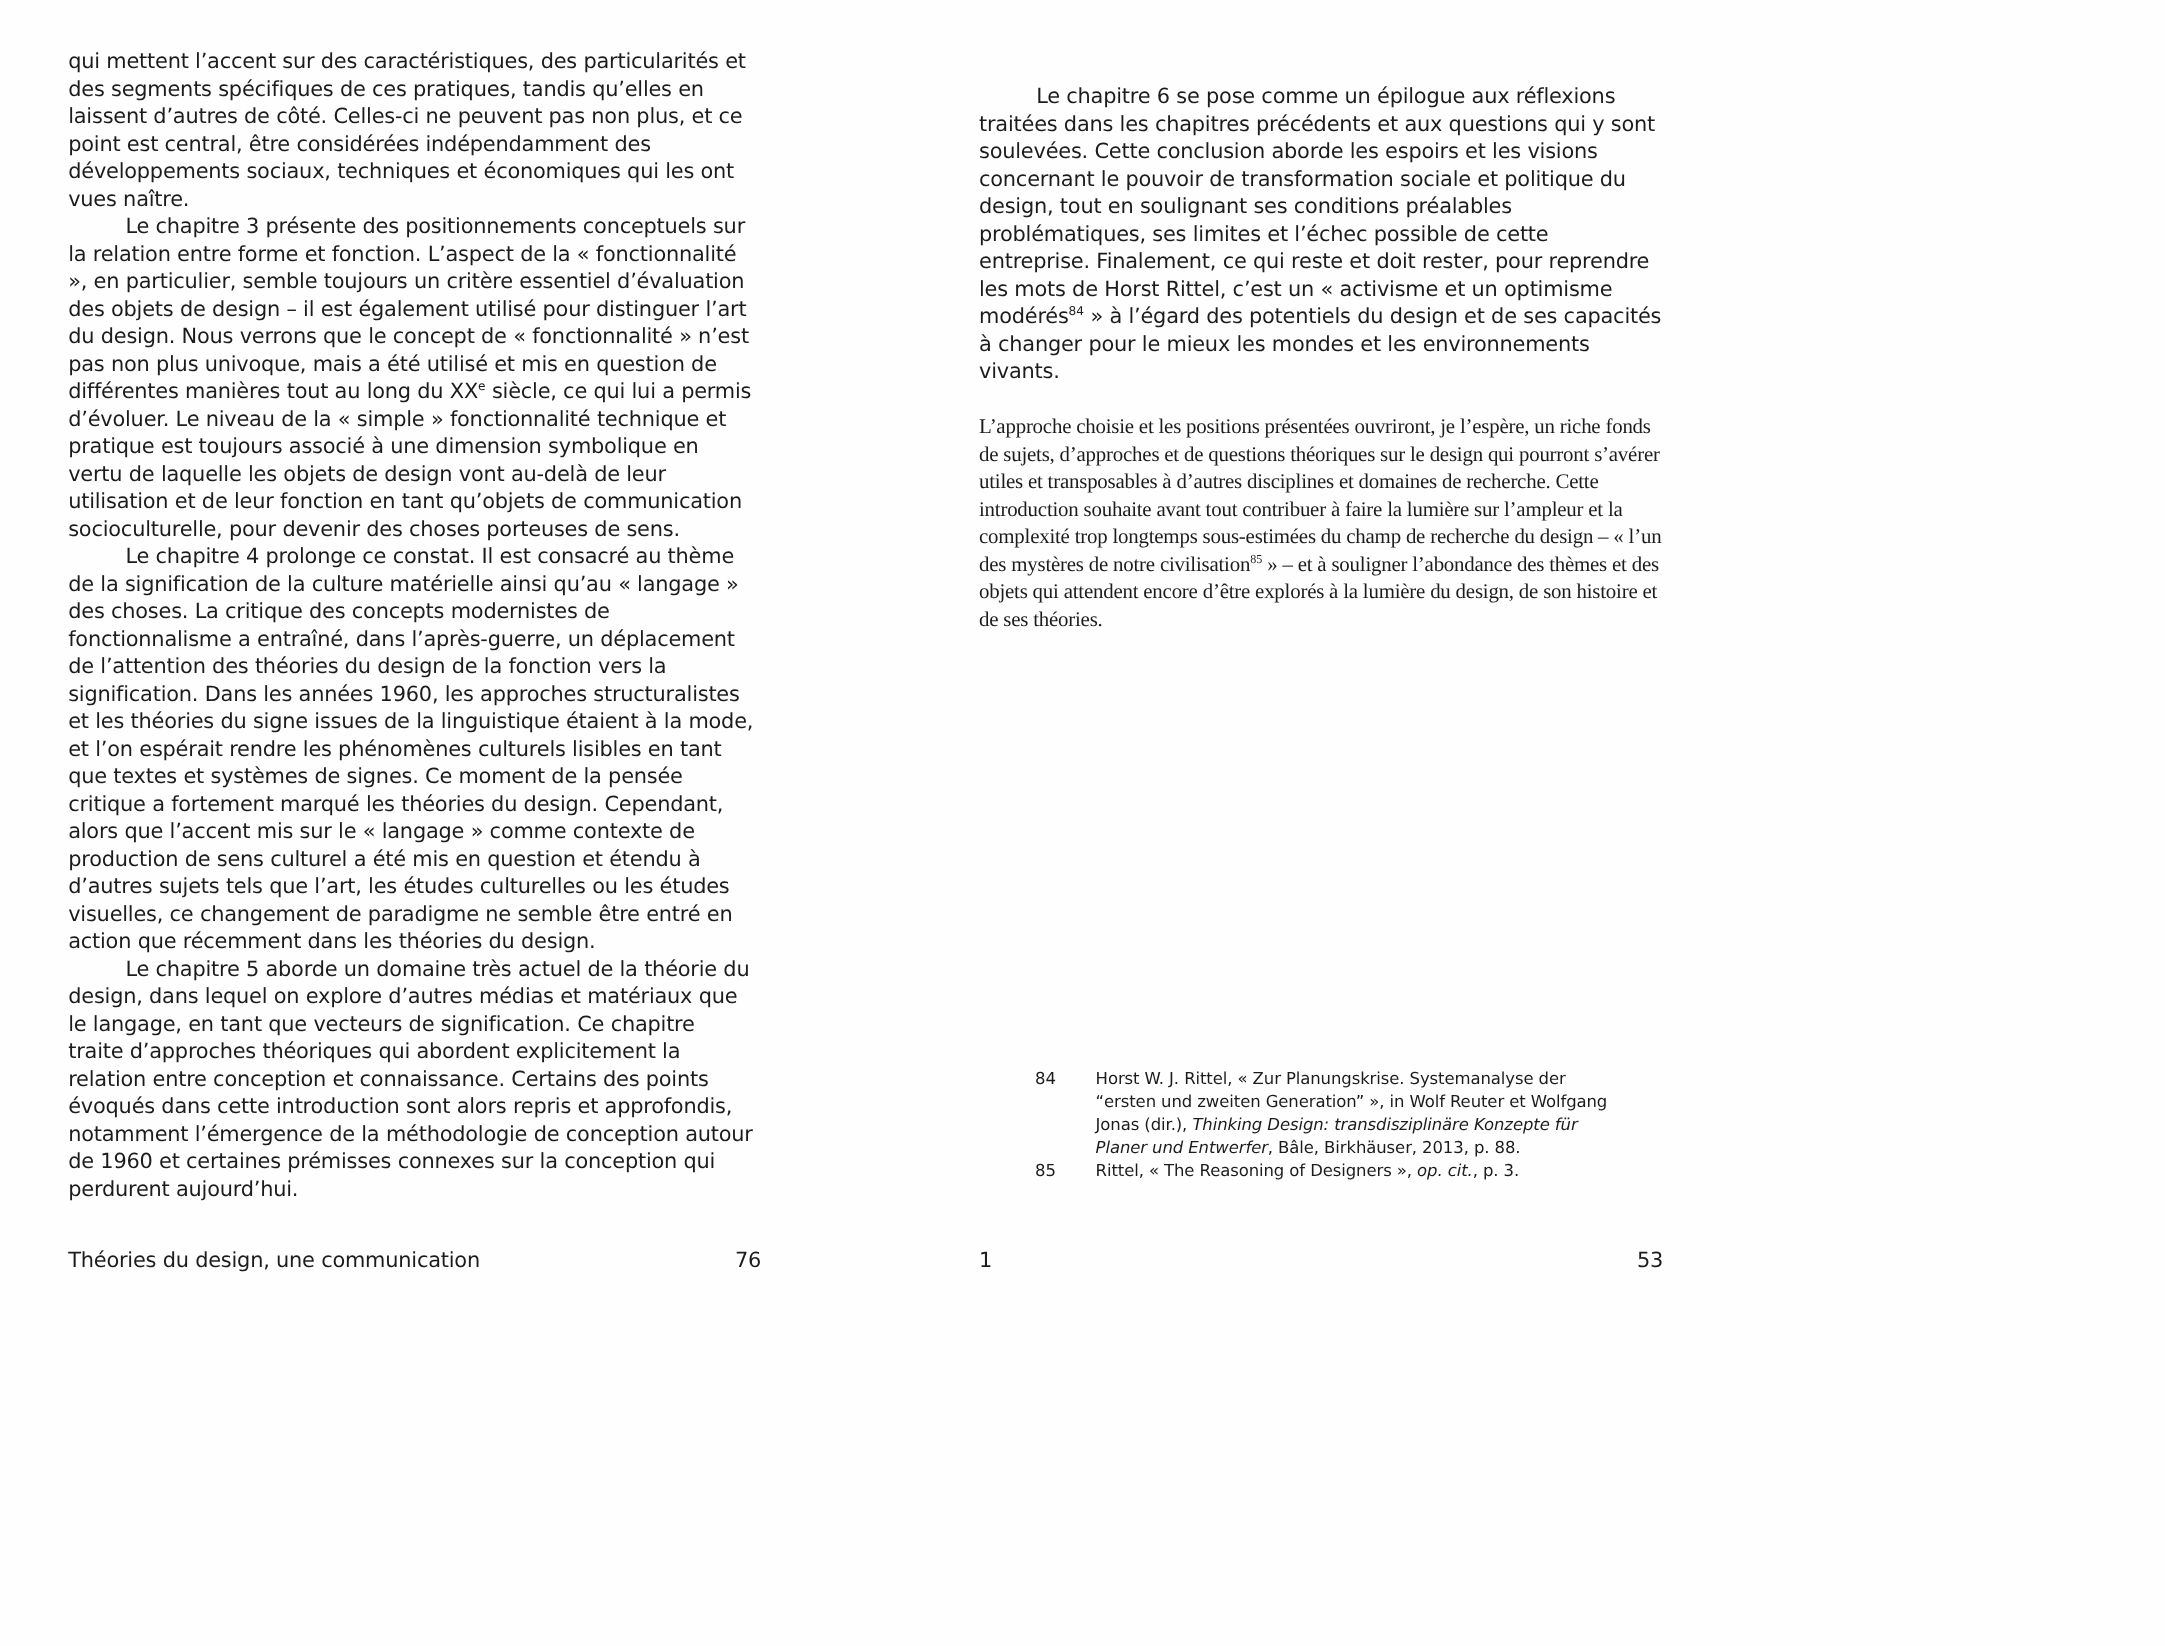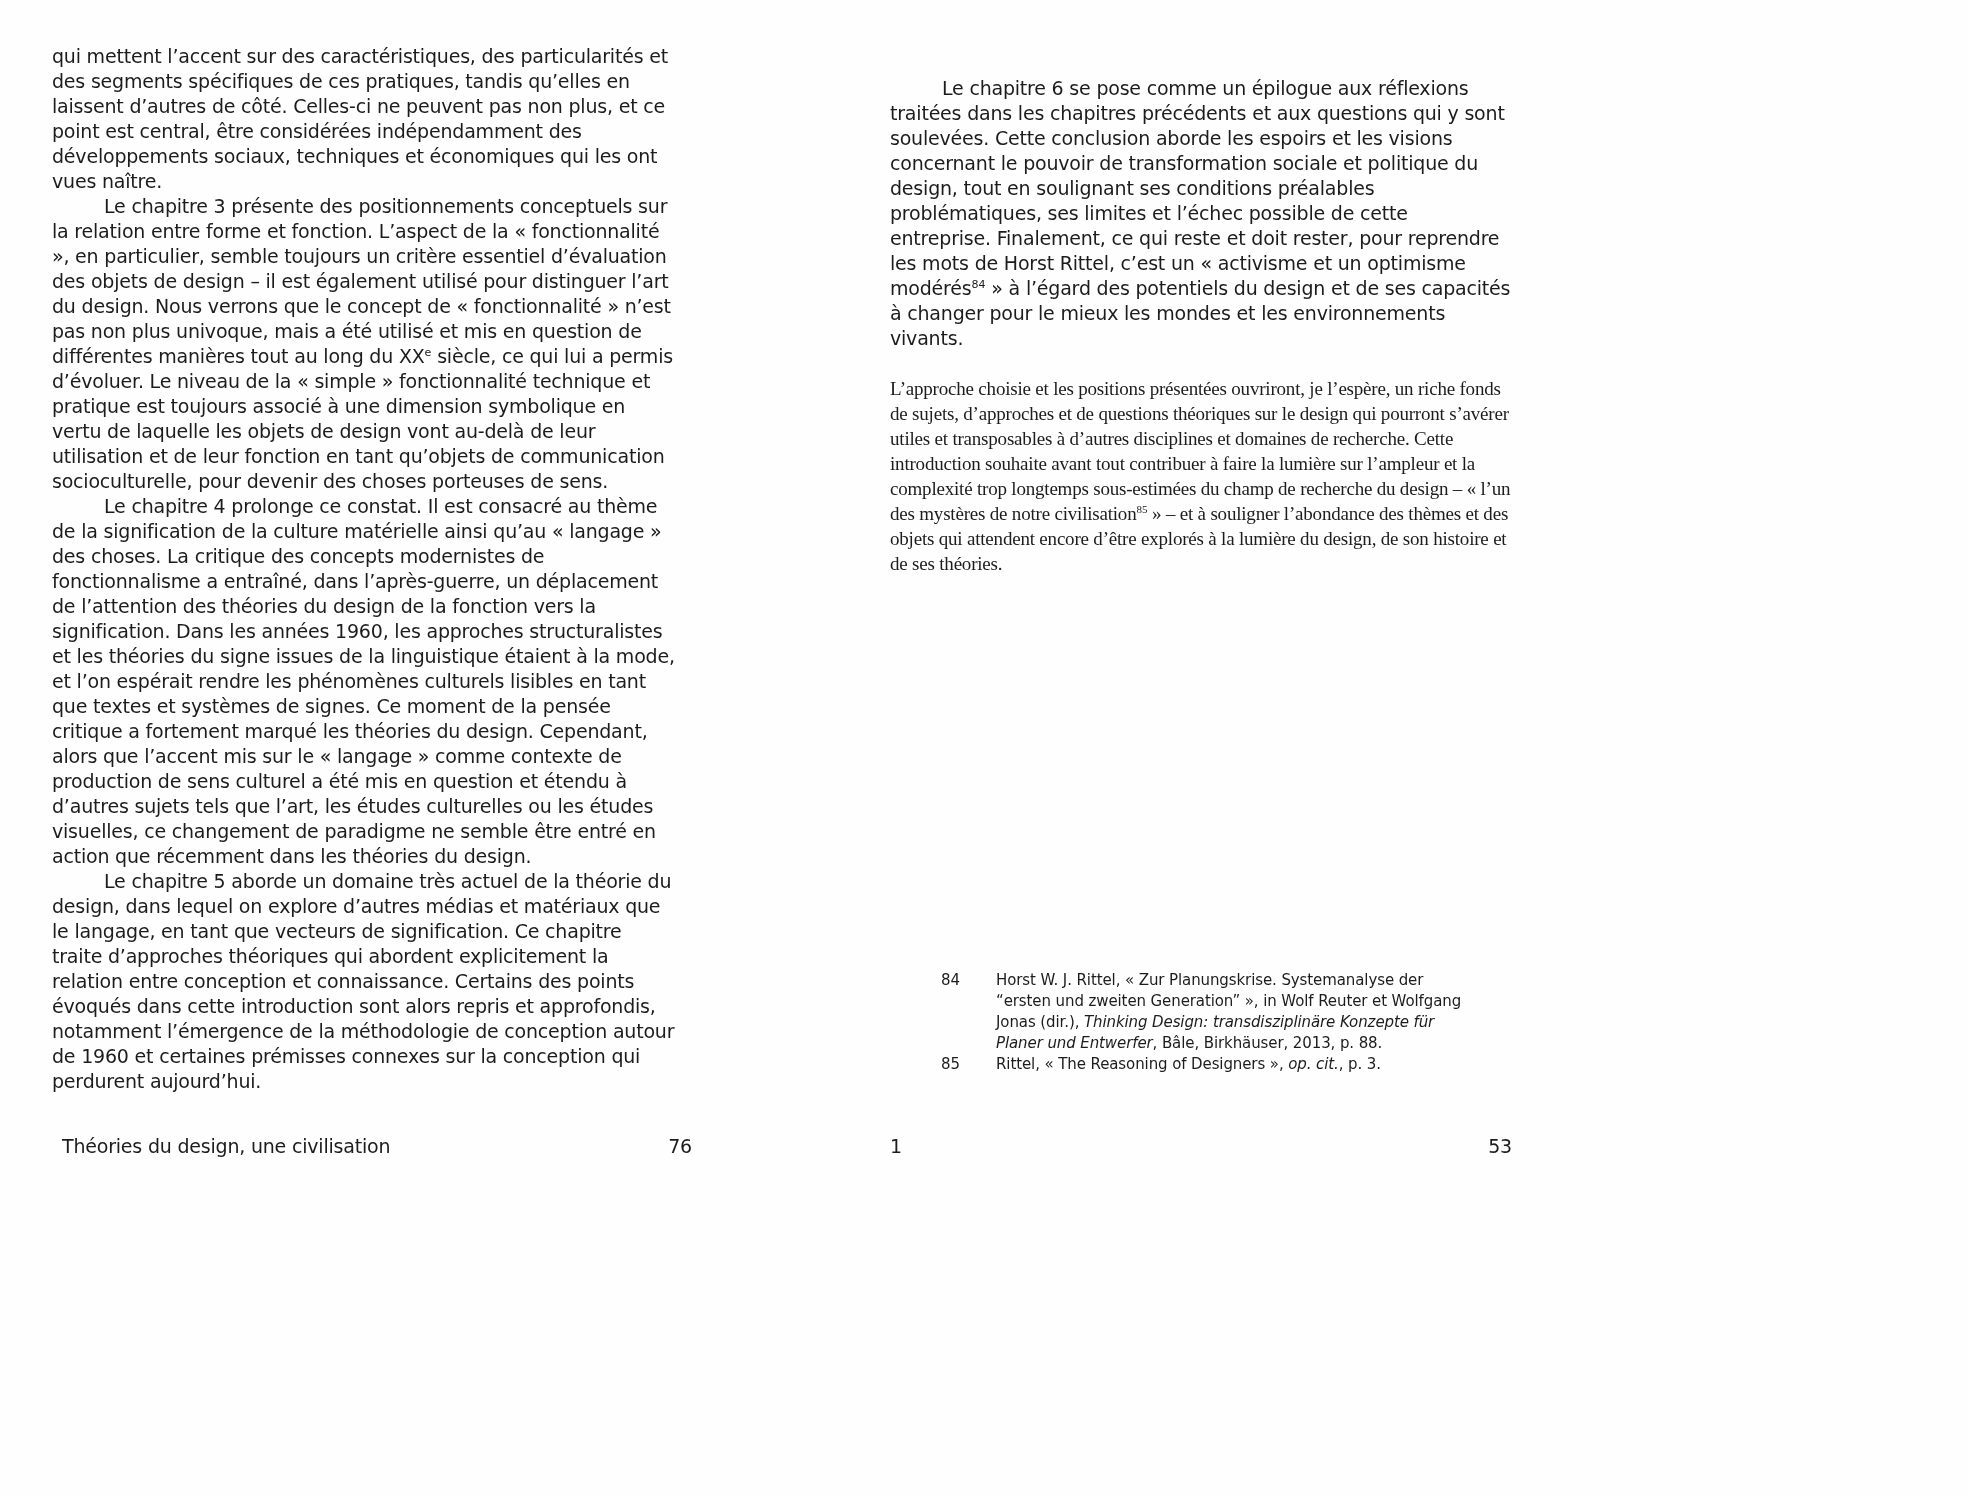--- a/index.html
+++ b/index.html
@@ -21,21 +21,21 @@
   }
   .text-column {
     position: absolute;
     top: 44px;
     width: 624px;
     font-size: 19px;
     line-height: 25px;
     letter-spacing: -0.2px;
     text-align: left;
   }
-  .col-left  { left: 52px; }
+  .col-left  { left: 62px; }
   .col-right { left: 890px; margin-top: 32px; }
   .text-column p {
     margin: 0;
   }
   p.indent { text-indent: 52px; }
   p.gap-before { margin-top: 25px; font-family: Liberation Serif, serif; }
   sup.fn-ref {
     font-size: 0.58em;
     vertical-align: super;
     line-height: 0;
@@ -105,21 +105,21 @@
       <span class="fn-num">84</span>
       <span class="fn-text"><span>Horst W. J. Rittel, « Zur Planungskrise. Systemanalyse der “ersten und zweiten Generation” », in Wolf Reuter et Wolfgang Jonas (dir.), </span><span class="italic">Thinking Design: transdisziplinäre Konzepte für Planer und Entwerfer</span><span>, Bâle, Birkhäuser, 2013, p. 88.</span></span>
     </div>
     <div class="footnote">
       <span class="fn-num">85</span>
       <span class="fn-text"><span>Rittel, « The Reasoning of Designers », </span><span class="italic">op. cit.</span><span>, p. 3.</span></span>
     </div>
   </div>
 
   <div class="page-footer footer-left">
-    <span class="running-title">Théories du design, une civilisation</span>
+    <span class="running-title">Théories du design, une communication</span>
     <span class="page-num">76</span>
   </div>
 
   <div class="page-footer footer-right">
     <span class="chapter-num">1</span>
     <span class="page-num">53</span>
   </div>
 
 </div>
 

